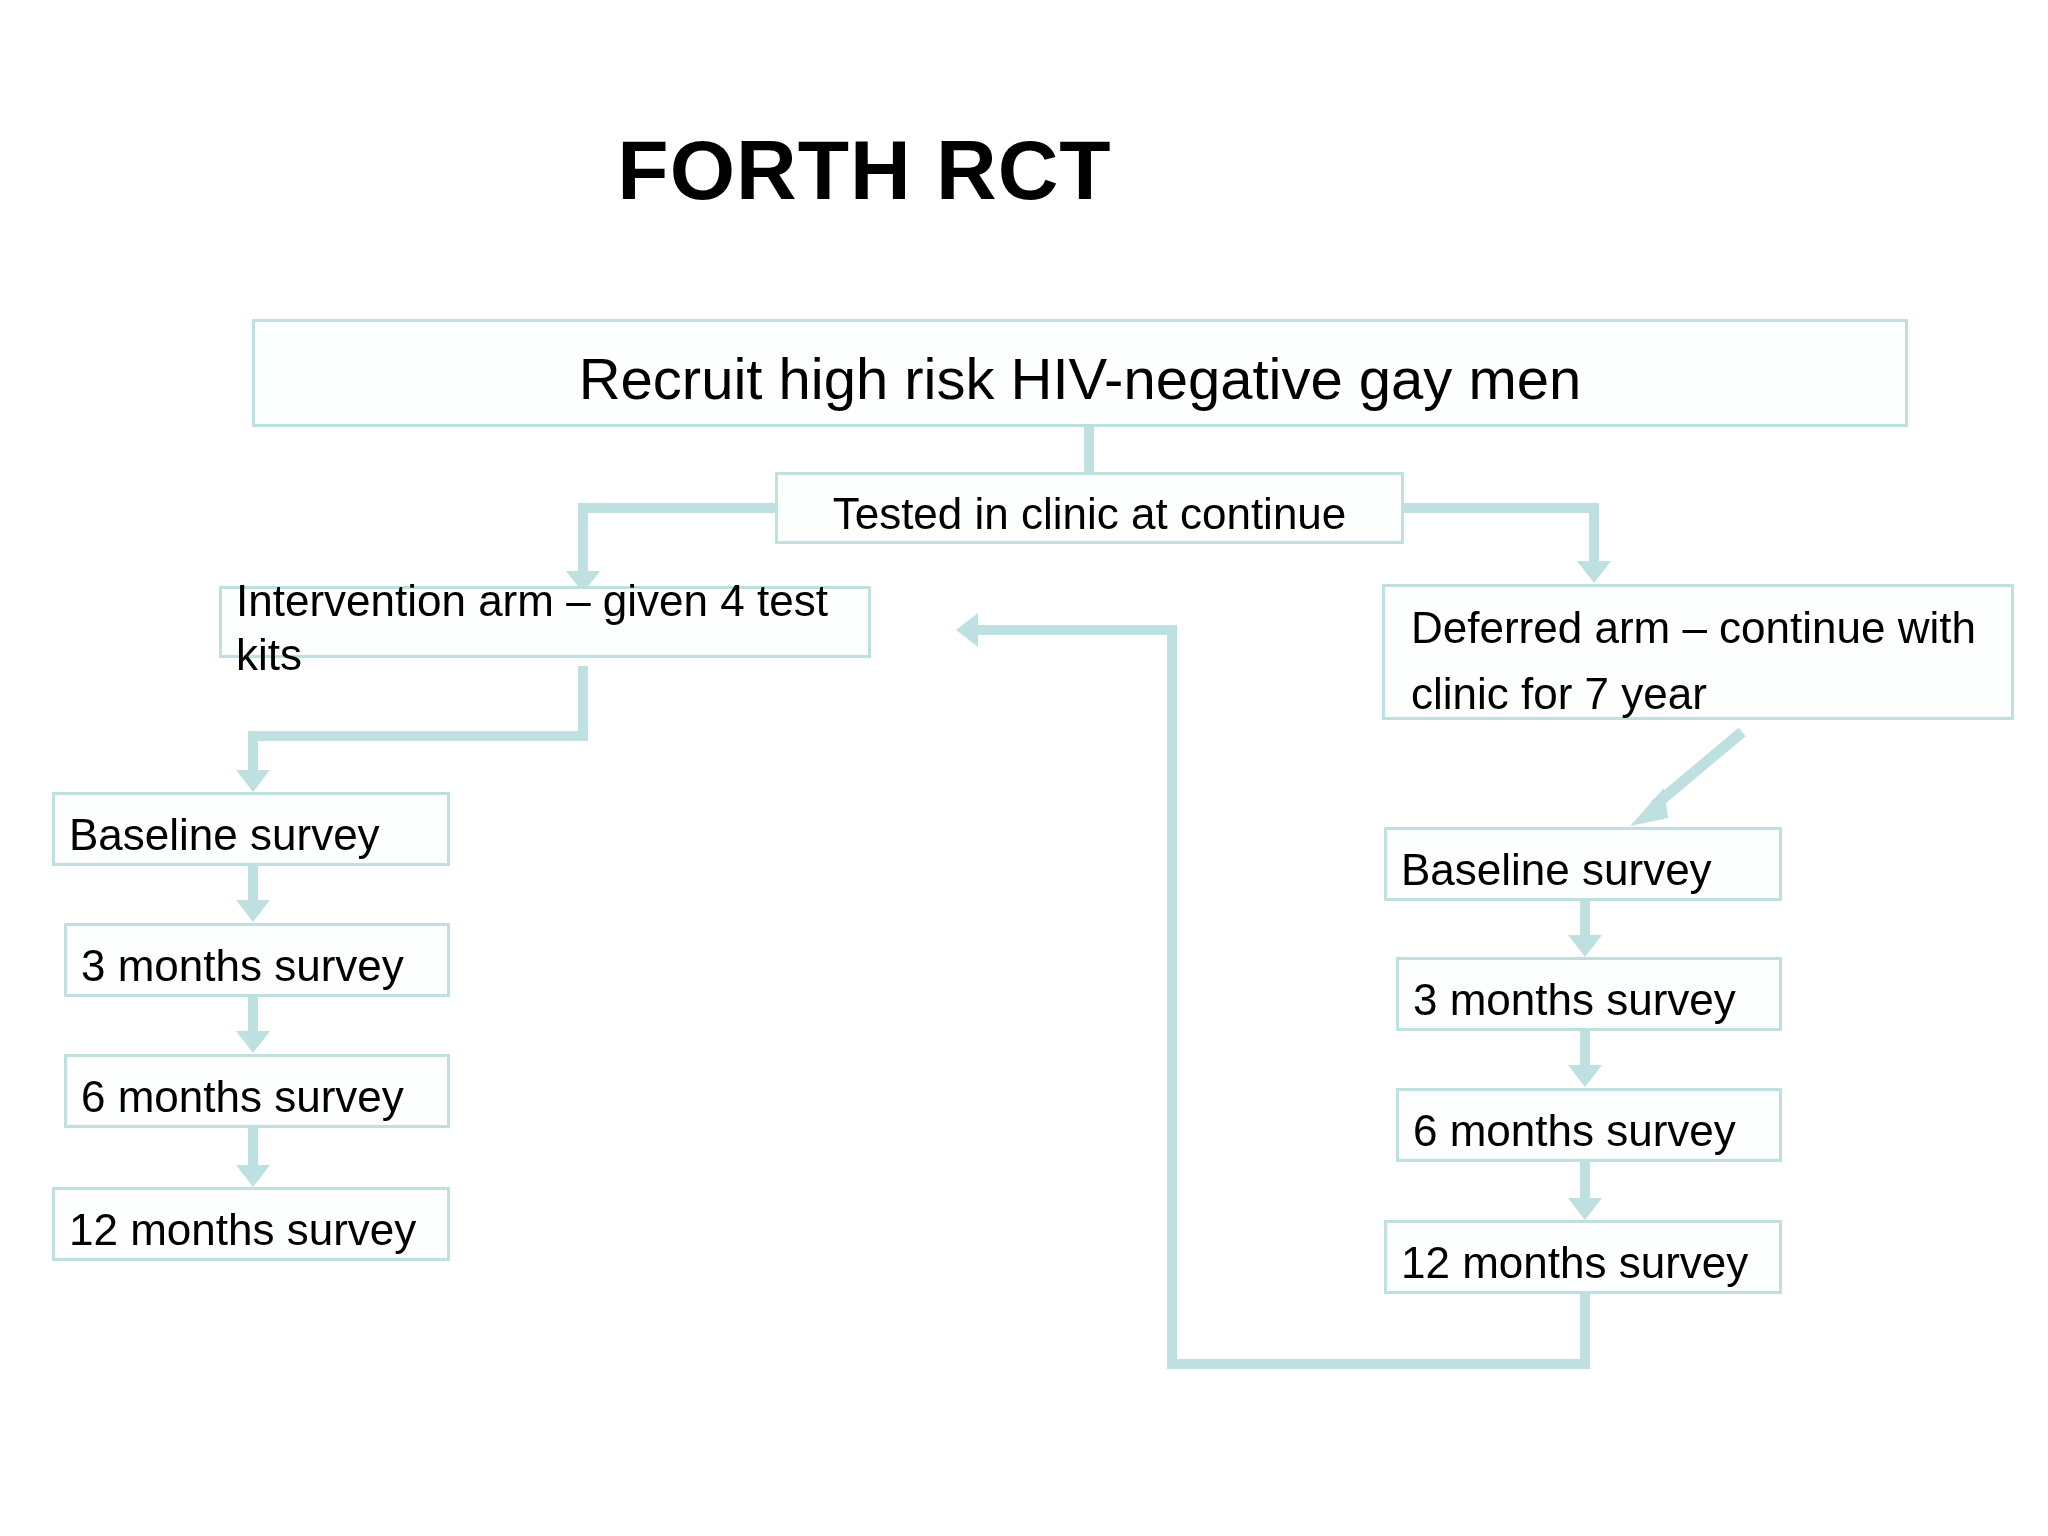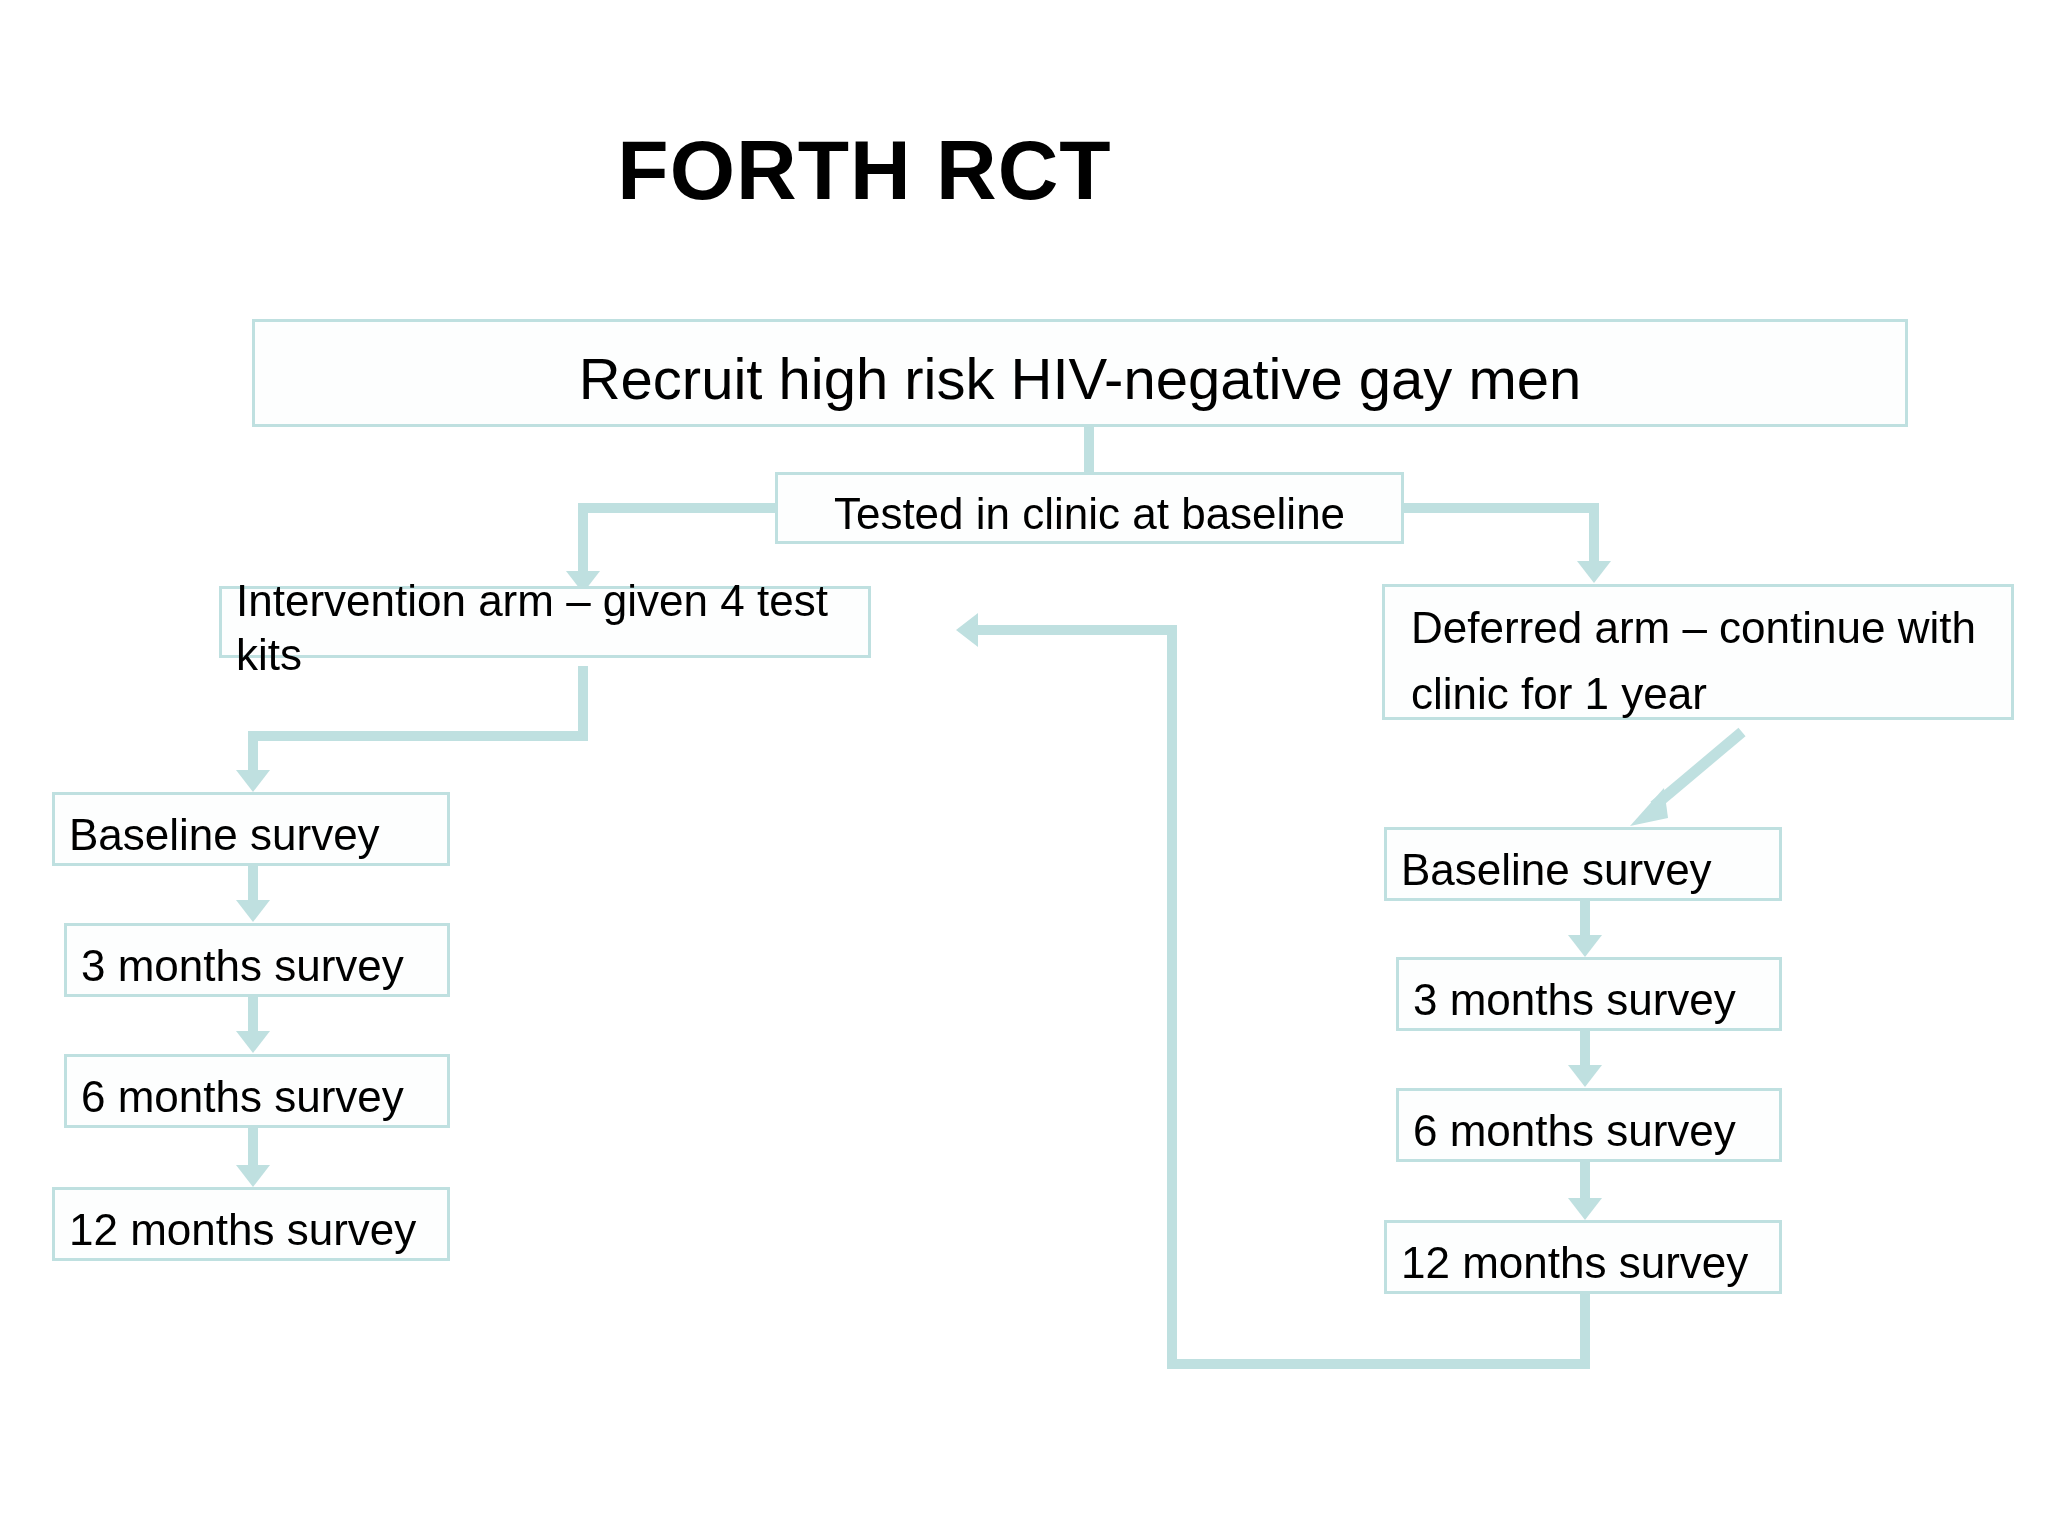--- a/index.html
+++ b/index.html
@@ -122,38 +122,38 @@
 
   <div class="title">FORTH RCT</div>
 
   <div class="box box-recruit center">
     <span class="txt">Recruit high risk HIV-negative gay men</span>
   </div>
 
   <div class="conn v" style="left:1084px; top:427px; height:47px;"></div>
 
   <div class="box box-tested center">
-    <span class="txt">Tested in clinic at baseline</span>
+    <span class="txt">Tested in clinic at continue</span>
   </div>
 
   <div class="conn h" style="left:578px; top:503px; width:200px;"></div>
   <div class="conn v" style="left:578px; top:503px; height:68px;"></div>
   <div class="arrow-down" style="left:566px; top:571px;"></div>
 
   <div class="conn h" style="left:1400px; top:503px; width:199px;"></div>
   <div class="conn v" style="left:1589px; top:503px; height:58px;"></div>
   <div class="arrow-down" style="left:1577px; top:561px;"></div>
 
   <div class="box box-intervention left">
     <span class="txt">Intervention arm – given 4 test kits</span>
   </div>
 
   <div class="box box-deferred left" style="flex-direction:column; justify-content:center; align-items:flex-start;padding-left:26px;">
     <span class="txt">Deferred arm – continue with</span>
-    <span class="txt">clinic for 1 year</span>
+    <span class="txt">clinic for 7 year</span>
   </div>
 
   <div class="conn v" style="left:578px; top:666px; height:65px;"></div>
 
   <div class="conn h" style="left:248px; top:731px; width:340px;"></div>
 
   <div class="conn v" style="left:248px; top:731px; height:39px;"></div>
   <div class="arrow-down" style="left:236px; top:770px;"></div>
 
   <div class="box box-l-base left">

